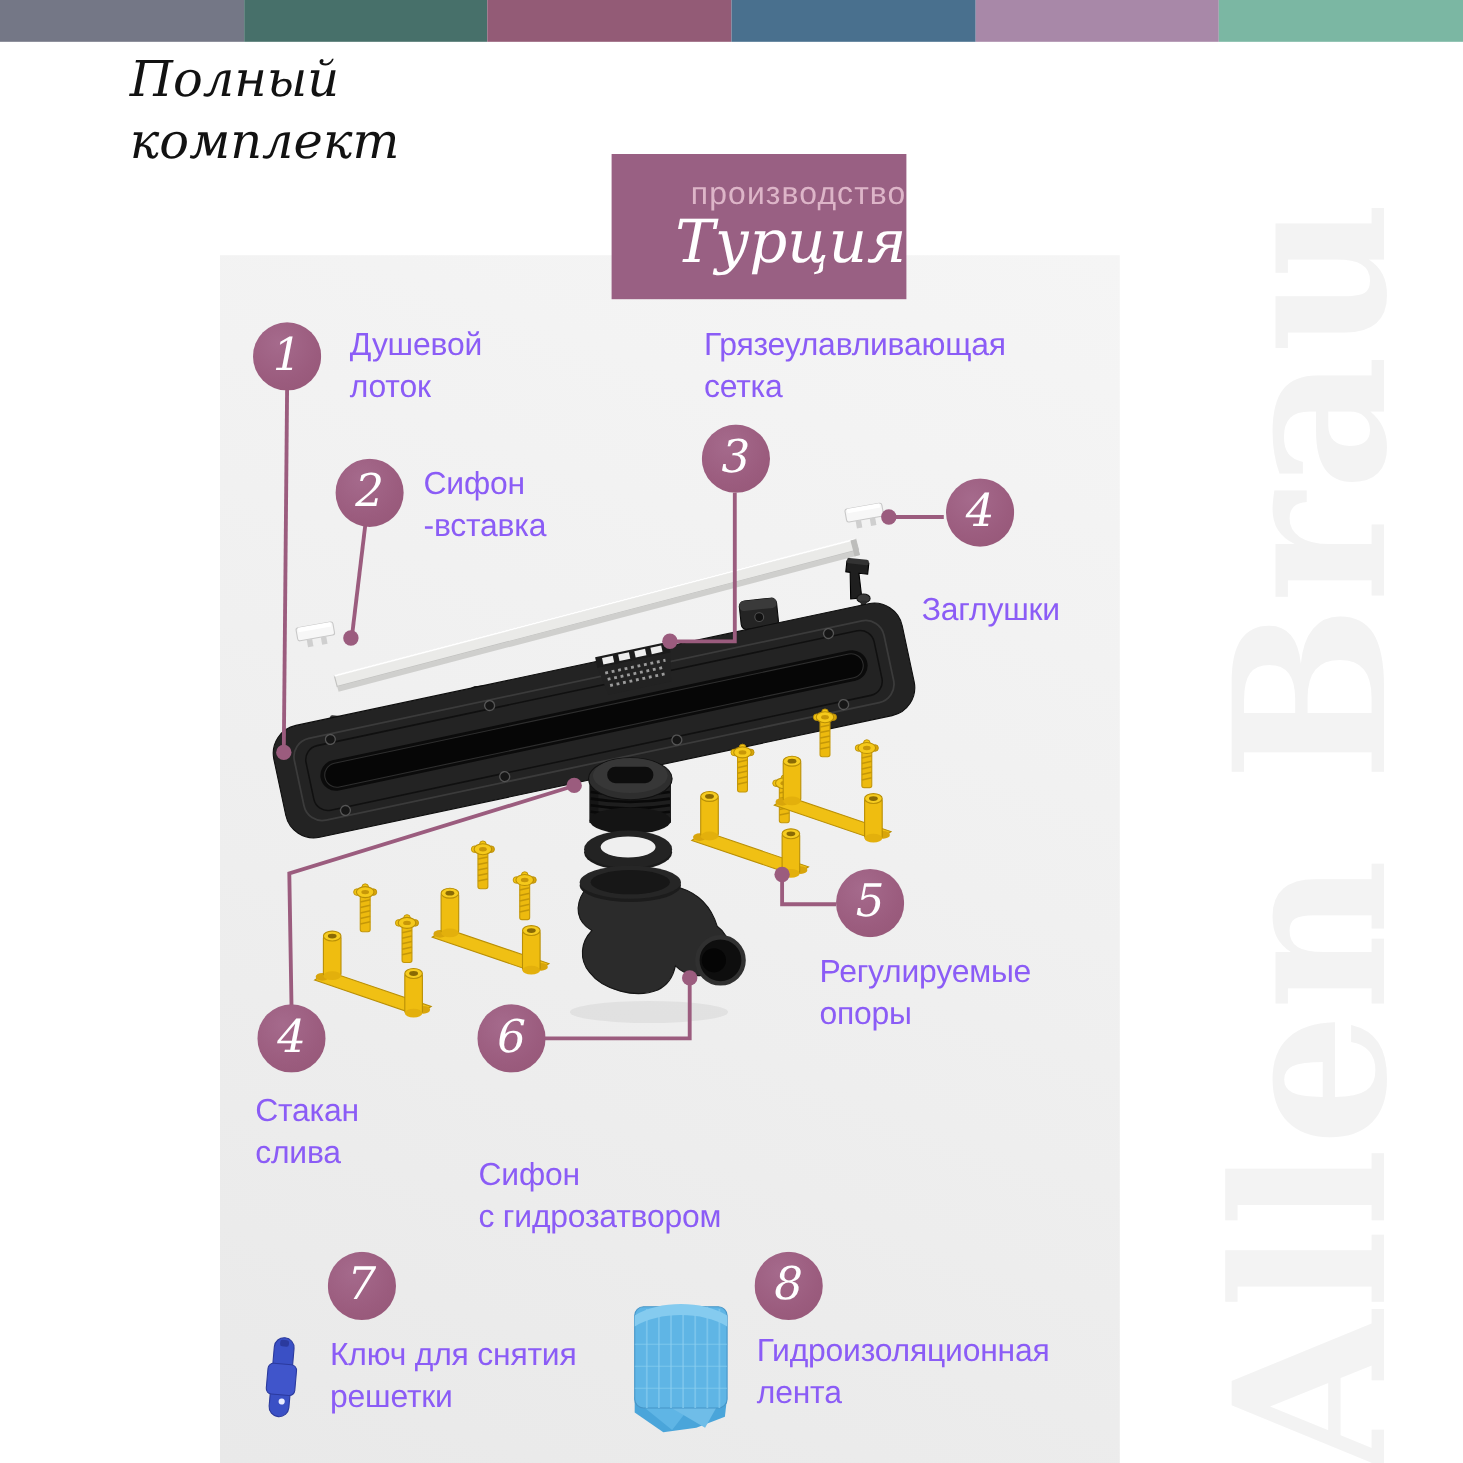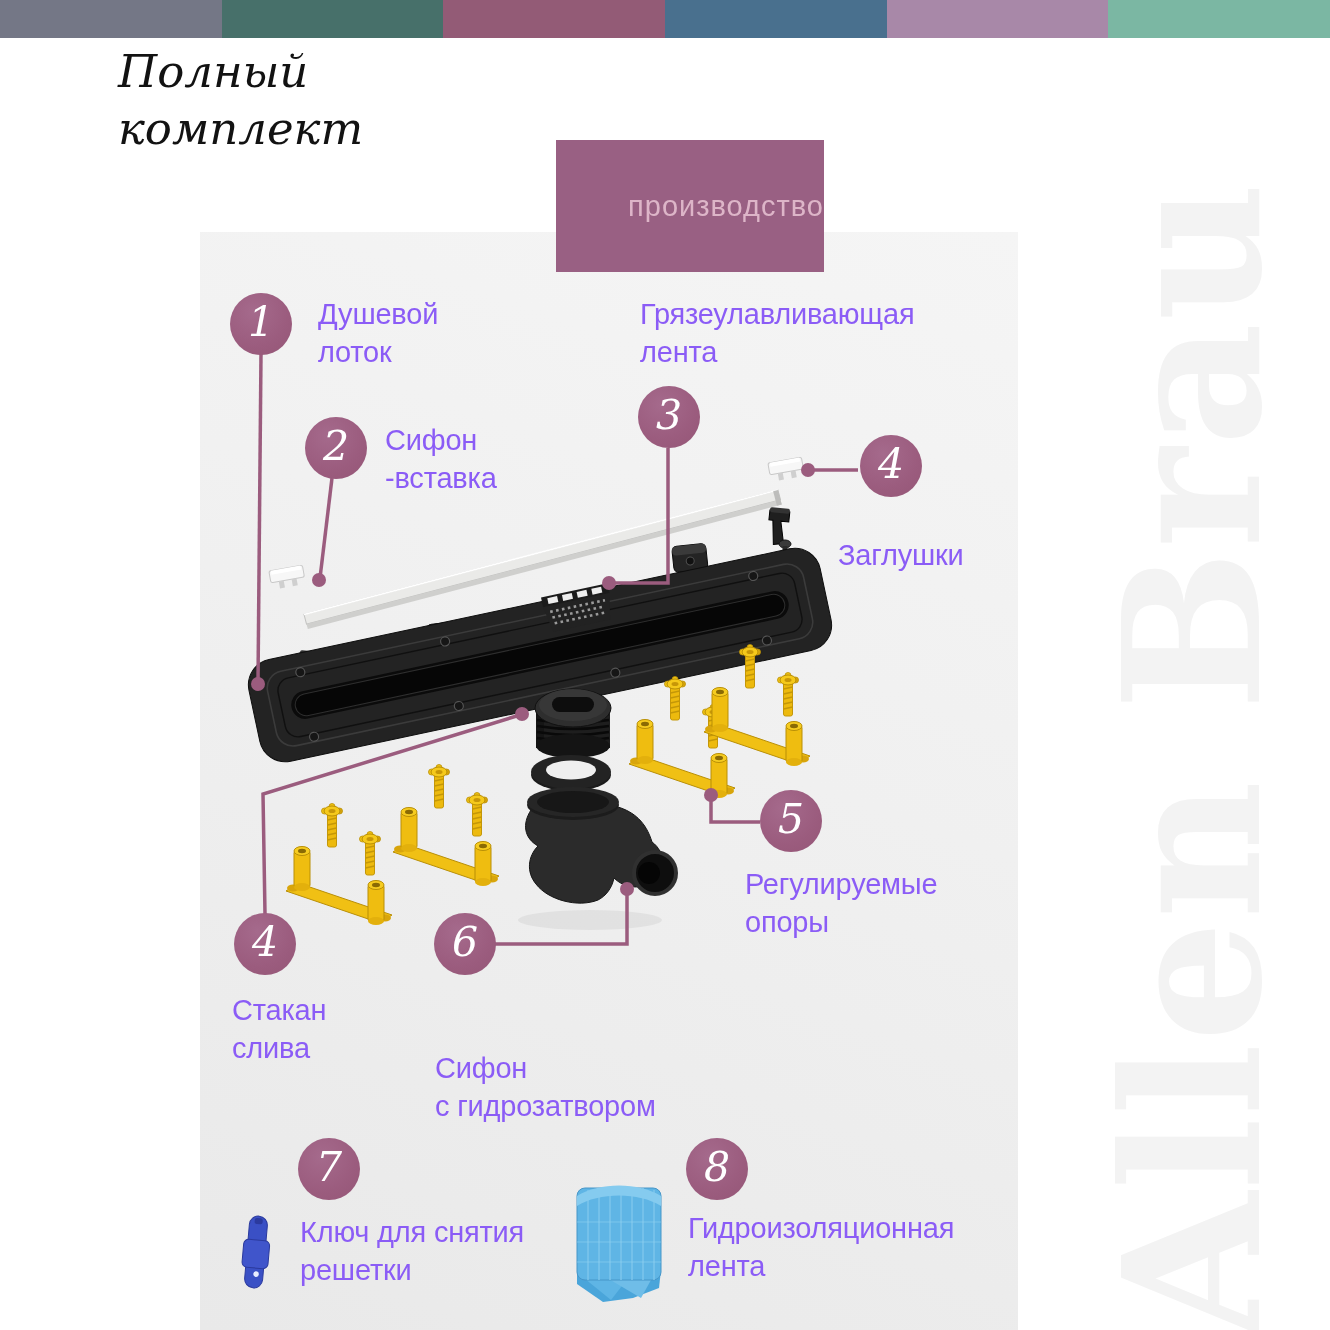--- a/index.html
+++ b/index.html
@@ -44,20 +44,21 @@
 
   <div class="watermark" style="color: rgb(243, 243, 243);">Allen Brau</div>
 
   <div class="page-title">Полный
 комплект</div>
 
   <div class="panel"></div>
 
   <div class="badge" style="background: rgb(153, 96, 131);">
     <div class="badge-label" style="color: rgb(221, 181, 200);">производство</div>
+    <div class="badge-country" style="color: rgb(255, 255, 255);">Турция</div>
   </div>
 
   <svg class="diagram" viewBox="0 0 818 1098" xmlns="http://www.w3.org/2000/svg">
     <defs>
       <g id="yscrew">
         <rect x="-4.5" y="2" width="9" height="34" rx="2" fill="#EDBA0E" stroke="#C49708" stroke-width="1"></rect>
         <g stroke="#C49708" stroke-width="1.4">
           <line x1="-4.5" y1="9" x2="4.5" y2="7"></line>
             <line x1="-4.5" y1="14" x2="4.5" y2="12"></line>
           <line x1="-4.5" y1="19" x2="4.5" y2="17"></line>
@@ -289,21 +290,21 @@
     </div>
   <div class="co" style="left:686px;top:1138px">
       <span>8</span>
     </div>
 
   <div class="lbl" style="left:318px;top:296px">Душевой
 лоток</div>
   <div class="lbl" style="left:385px;top:422px">Сифон
 -вставка</div>
   <div class="lbl" style="left:640px;top:296px">Грязеулавливающая
-лента</div>
+сетка</div>
   <div class="lbl" style="left:838px;top:537px">Заглушки</div>
   <div class="lbl" style="left:745px;top:866px">Регулируемые
 опоры</div>
   <div class="lbl" style="left:232px;top:992px">Стакан
 слива</div>
   <div class="lbl" style="left:435px;top:1050px">Сифон
 с гидрозатвором</div>
   <div class="lbl" style="left:300px;top:1214px">Ключ для снятия
 решетки</div>
   <div class="lbl" style="left:688px;top:1210px">Гидроизоляционная

